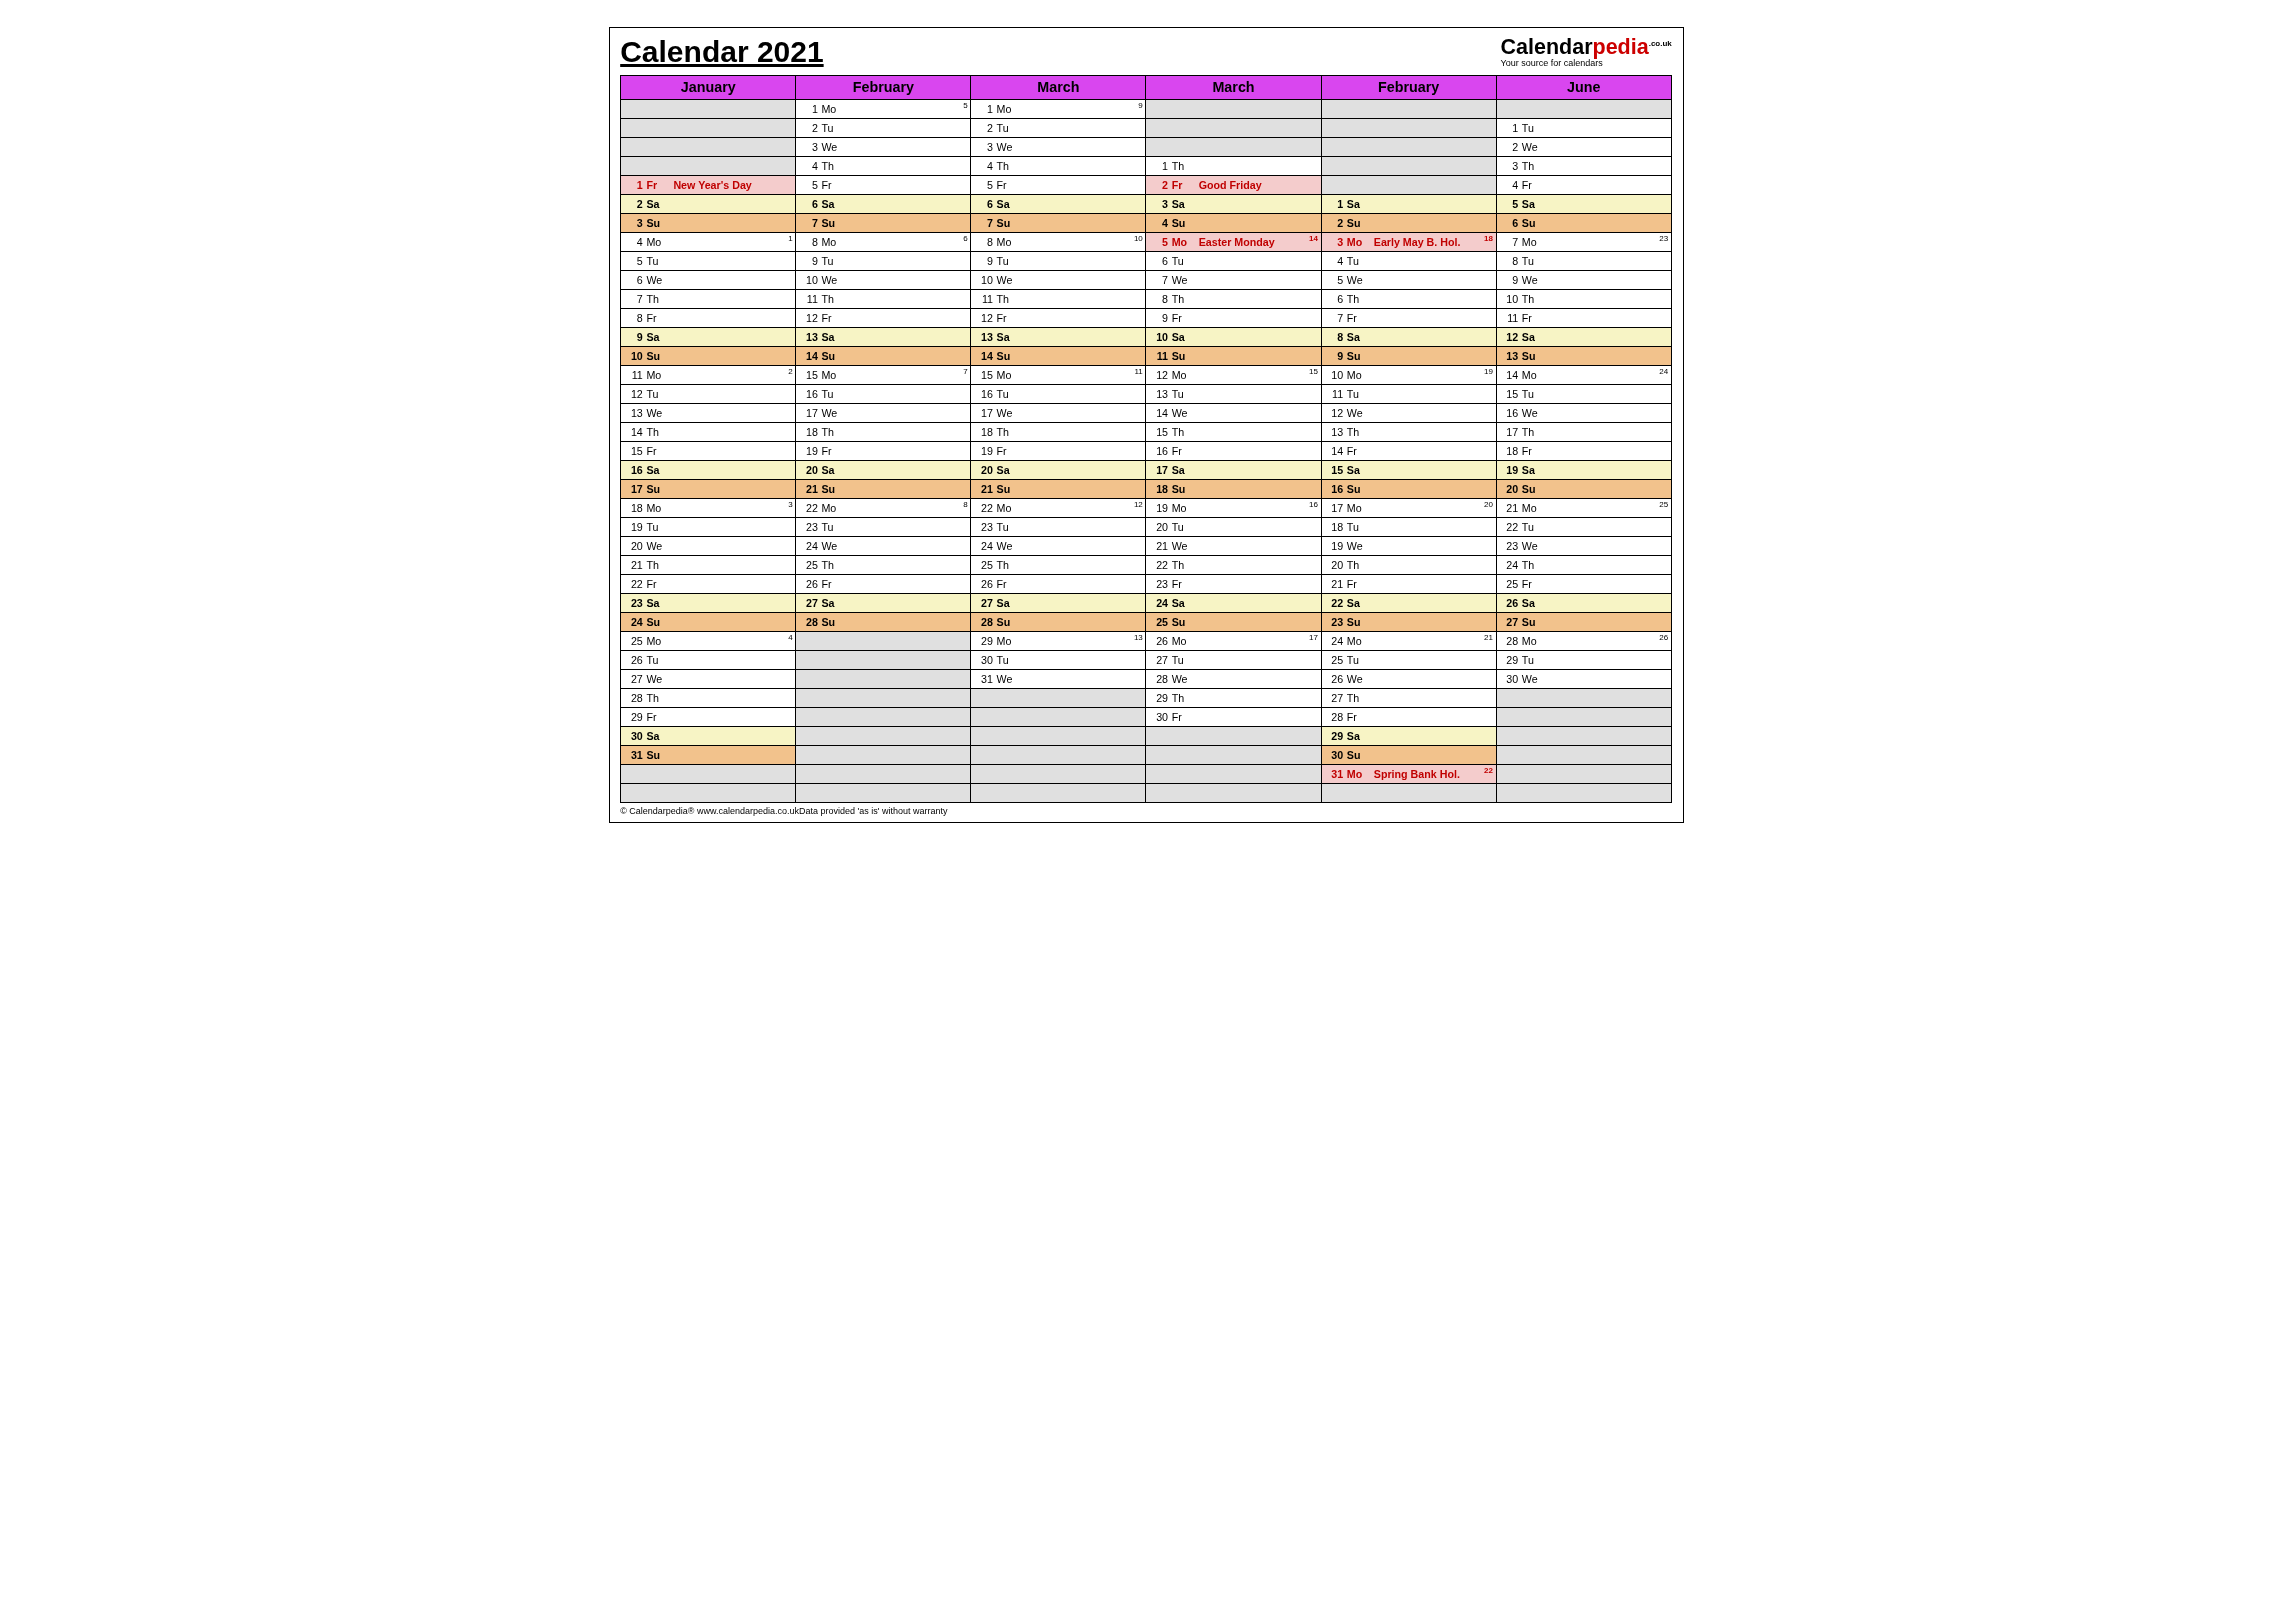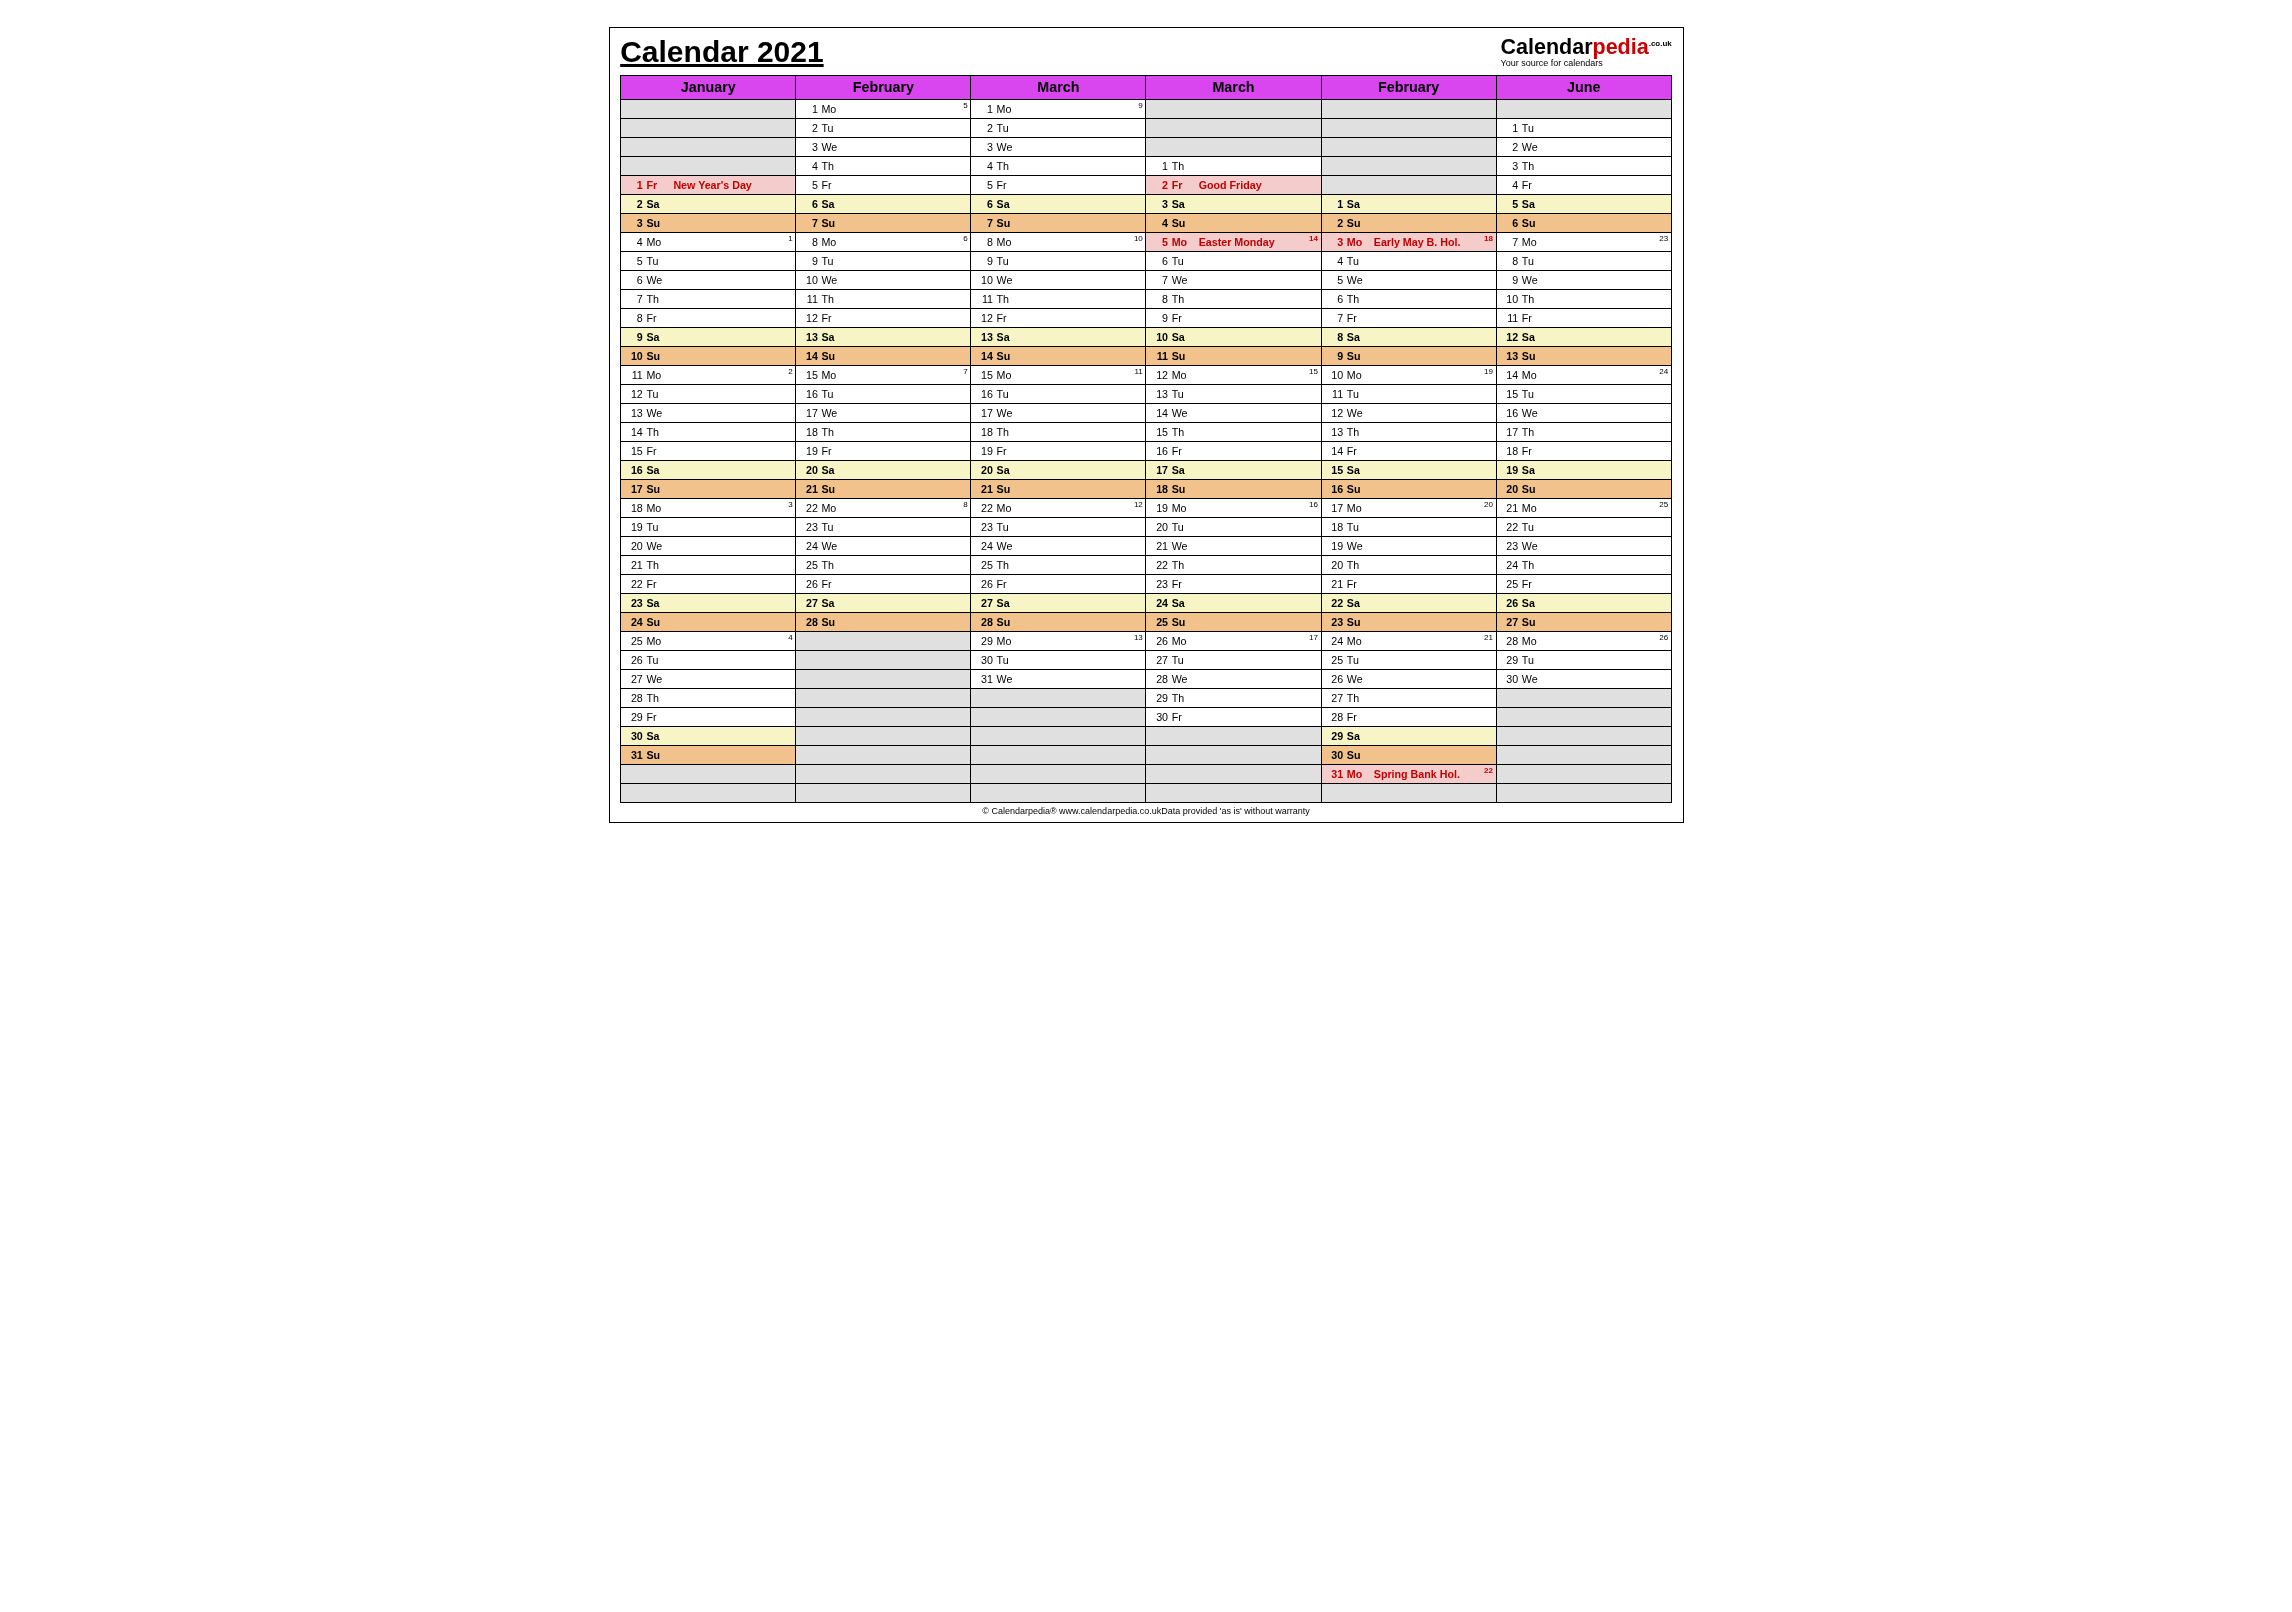--- a/index.html
+++ b/index.html
@@ -77,21 +77,21 @@
     right: 2.7px;
     top: 0.9px;
     font-size: 8px;
   }
   .empty { background: #e0e0e0; }
   .sat  { background: #f7f4c5; font-weight: bold; }
   .sun  { background: #f2c28c; font-weight: bold; }
   .hol  { background: #f4cccc; font-weight: bold; color: #c00000; }
   .footer {
     display: flex;
-    justify-content: center;
+    justify-content: flex-start;
     font-size: 9px;
     margin-top: 3.6px;
   }
 </style>
 </head>
 <body>
 
 <div class="page">
   <div class="header">
     <div class="title">Calendar 2021</div>

